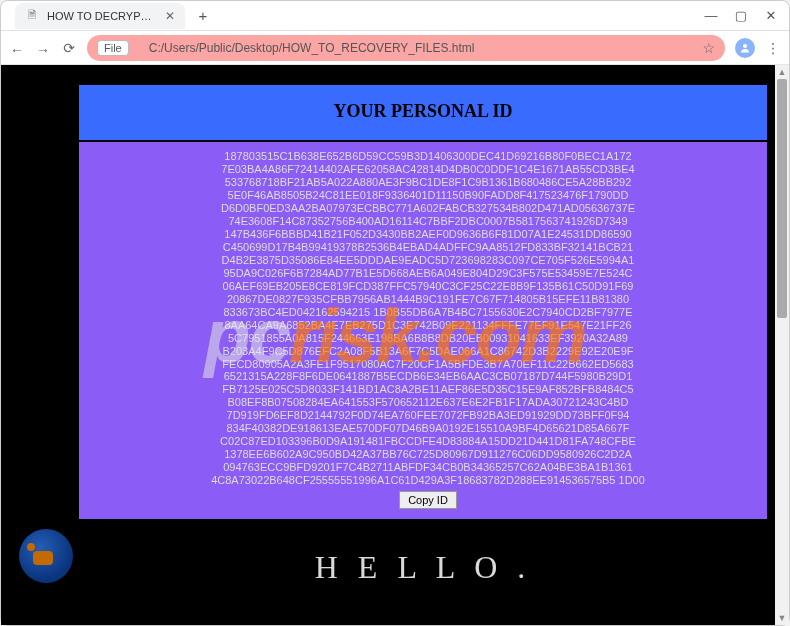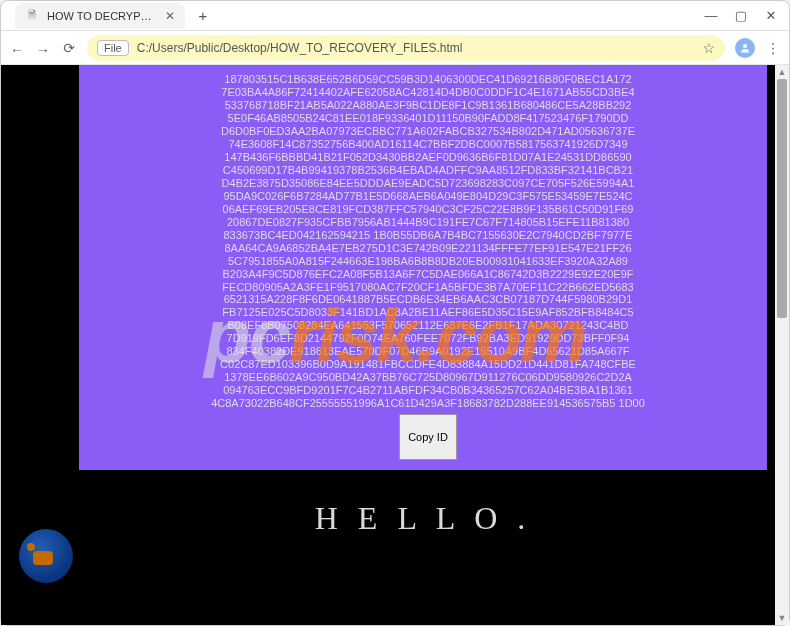--- a/index.html
+++ b/index.html
@@ -9,30 +9,30 @@
   .tabs { display: flex; align-items: center; height: 30px; }
   .tab { height: 26px; display: flex; align-items: center; background: #f1f3f4; border-radius: 8px 8px 0 0; padding: 0 10px; margin-left: 6px; gap: 8px; max-width: 170px; }
   .tab-title { font-size: 11px; color: #333; white-space: nowrap; overflow: hidden; text-overflow: ellipsis; flex: 1; }
   .tab-close { font-size: 12px; color: #666; cursor: pointer; }
   .tab-favicon { width: 14px; height: 14px; display: flex; align-items: center; justify-content: center; font-size: 10px; color: #555; }
   .new-tab { width: 20px; height: 20px; margin-left: 8px; font-size: 15px; color: #555; display: flex; align-items: center; justify-content: center; cursor: pointer; }
   .win-controls { display: flex; gap: 18px; margin-right: 4px; }
   .win-btn { width: 12px; height: 12px; font-size: 13px; color: #555; cursor: pointer; display: flex; align-items: center; justify-content: center; }
   .addrbar { height: 34px; display: flex; align-items: center; padding: 4px 8px; gap: 10px; border-bottom: 1px solid #e5e5e5; }
   .nav-icon { width: 16px; height: 16px; color: #5f6368; cursor: pointer; display: flex; align-items: center; justify-content: center; font-size: 14px; }
-  .omnibox { flex: 1; height: 26px; background: #fef9c3; border-radius: 13px; display: flex; align-items: center; padding: 0 10px; gap: 8px; }
+  .omnibox { flex: 1; height: 26px; background: #fca5a5; border-radius: 13px; display: flex; align-items: center; padding: 0 10px; gap: 8px; }
   .file-chip { font-size: 11px; padding: 1px 6px; border: 1px solid #bbb; border-radius: 4px; color: #555; background: #fff; }
-  .url-text { font-size: 12px; color: #555; flex: 1; white-space: nowrap; overflow: hidden; }
+  .url-text { font-size: 12px; color: #555; flex: 1; white-space: nowrap; overflow: hidden; margin-left: 12px; }
   .star { color: #5f6368; font-size: 14px; }
   .profile { width: 20px; height: 20px; border-radius: 50%; background: #8ab4f8; display: flex; align-items: center; justify-content: center; font-size: 11px; color: #fff; }
   .viewport { flex: 1; position: relative; display: flex; background: #000; overflow: hidden; }
   .content { flex: 1; overflow: hidden; padding: 0 0 0 70px; }
   .panel-blue { background: #3a6bff; color: #000; padding: 16px 0 18px 0; text-align: center; font-family: 'Times New Roman', serif; font-size: 18px; font-weight: bold; margin: 20px 8px 2px 8px; }
   .panel-dark { background: #8b5cf6; color: #ddd; margin: 0 8px; padding: 8px 40px 10px 50px; font-family: 'Times New Roman', serif; font-size: 11px; line-height: 1.18; text-align: center; word-break: break-all; }
-  .copy-btn { background: #eee; border: 1px solid #999; font-size: 11px; padding: 16px 8px; margin-top: 4px; font-family: Arial; cursor: pointer; }
+  .copy-btn { background: #eee; border: 1px solid #999; font-size: 11px; padding: 2px 8px; margin-top: 4px; font-family: Arial; cursor: pointer; }
   .hello { color: #fff; font-family: 'Times New Roman', serif; text-align: center; font-size: 32px; letter-spacing: 6px; margin-top: 30px; font-weight: normal; opacity: 0.85; }
   .scrollbar { width: 14px; background: #f1f1f1; display: flex; flex-direction: column; }
   .sb-btn { height: 14px; background: #f1f1f1; color: #888; font-size: 9px; display: flex; align-items: center; justify-content: center; }
   .sb-track { flex: 1; position: relative; }
   .sb-thumb { position: absolute; left: 2px; right: 2px; top: 0; height: 45%; background: #aaa; border-radius: 2px; }
   .watermark { position: absolute; inset: 0; pointer-events: none; display: flex; align-items: center; justify-content: center; }
   .wm-text { font-family: Arial; font-size: 76px; font-weight: bold; font-style: italic; color: rgba(230,230,230,0.55); letter-spacing: -2px; margin-bottom: 20px; white-space: nowrap; }
   .wm-text .orange { color: rgba(255,120,0,0.65); }
   .wm-bug { position: absolute; left: 18px; bottom: 42px; width: 54px; height: 54px; border-radius: 50%; background: radial-gradient(circle at 40% 35%, #2a6fd6 0%, #0b3c91 70%); display: flex; align-items: center; justify-content: center; opacity: 0.85; }
   .wm-bug:before { content: ""; width: 20px; height: 14px; background: #e67e00; border-radius: 4px; position: absolute; left: 14px; top: 22px; }
@@ -71,20 +71,21 @@
       <svg width="12" height="12" viewBox="0 0 24 24" fill="#fff">
           <circle cx="12" cy="8" r="4"></circle>
           <path d="M4 20c0-4 4-6 8-6s8 2 8 6v1H4z"></path>
         </svg>
     </span>
     <span class="nav-icon">⋮</span>
   </div>
 
   <div class="viewport">
     <div class="content">
+      <div class="panel-blue">YOUR PERSONAL ID</div>
       <div class="panel-dark">
         <div id="idblock">187803515C1B638E652B6D59CC59B3D1406300DEC41D69216B80F0BEC1A172<br>7E03BA4A86F72414402AFE62058AC42814D4DB0C0DDF1C4E1671AB55CD3BE4<br>533768718BF21AB5A022A880AE3F9BC1DE8F1C9B1361B680486CE5A28BB292<br>5E0F46AB8505B24C81EE018F9336401D11150B90FADD8F417523476F1790DD<br>D6D0BF0ED3AA2BA07973ECBBC771A602FABCB327534B802D471AD05636737E<br>74E3608F14C87352756B400AD16114C7BBF2DBC0007B5817563741926D7349<br>147B436F6BBBD41B21F052D3430BB2AEF0D9636B6F81D07A1E24531DD86590<br>C450699D17B4B99419378B2536B4EBAD4ADFFC9AA8512FD833BF32141BCB21<br>D4B2E3875D35086E84EE5DDDAE9EADC5D723698283C097CE705F526E5994A1<br>95DA9C026F6B7284AD77B1E5D668AEB6A049E804D29C3F575E53459E7E524C<br>06AEF69EB205E8CE819FCD387FFC57940C3CF25C22E8B9F135B61C50D91F69<br>20867DE0827F935CFBB7956AB1444B9C191FE7C67F714805B15EFE11B81380<br>833673BC4ED042162594215 1B0B55DB6A7B4BC7155630E2C7940CD2BF7977E<br>8AA64CA9A6852BA4E7EB275D1C3E742B09E221134FFFE77EF91E547E21FF26<br>5C7951855A0A815F244663E198BA6B8B8DB20EB00931041633EF3920A32A89<br>B203A4F9C5D876EFC2A08F5B13A6F7C5DAE066A1C86742D3B2229E92E20E9F<br>FECD80905A2A3FE1F9517080AC7F20CF1A5BFDE3B7A70EF11C22B662ED5683<br>6521315A228F8F6DE0641887B5ECDB6E34EB6AAC3CB07187D744F5980B29D1<br>FB7125E025C5D8033F141BD1AC8A2BE11AEF86E5D35C15E9AF852BFB8484C5<br>B08EF8B07508284EA641553F570652112E637E6E2FB1F17ADA30721243C4BD<br>7D919FD6EF8D2144792F0D74EA760FEE7072FB92BA3ED91929DD73BFF0F94<br>834F40382DE918613EAE570DF07D46B9A0192E15510A9BF4D65621D85A667F<br>C02C87ED103396B0D9A191481FBCCDFE4D83884A15DD21D441D81FA748CFBE<br>1378EE6B602A9C950BD42A37BB76C725D80967D911276C06DD9580926C2D2A<br>094763ECC9BFD9201F7C4B2711ABFDF34CB0B34365257C62A04BE3BA1B1361<br>4C8A73022B648CF25555551996A1C61D429A3F18683782D288EE914536575B5 1D00</div>
         <button class="copy-btn">Copy ID</button>
       </div>
       <div class="hello">H E L L O .</div>
     </div>
 
     <div class="scrollbar">
       <div class="sb-btn">▲</div>
       <div class="sb-track">

